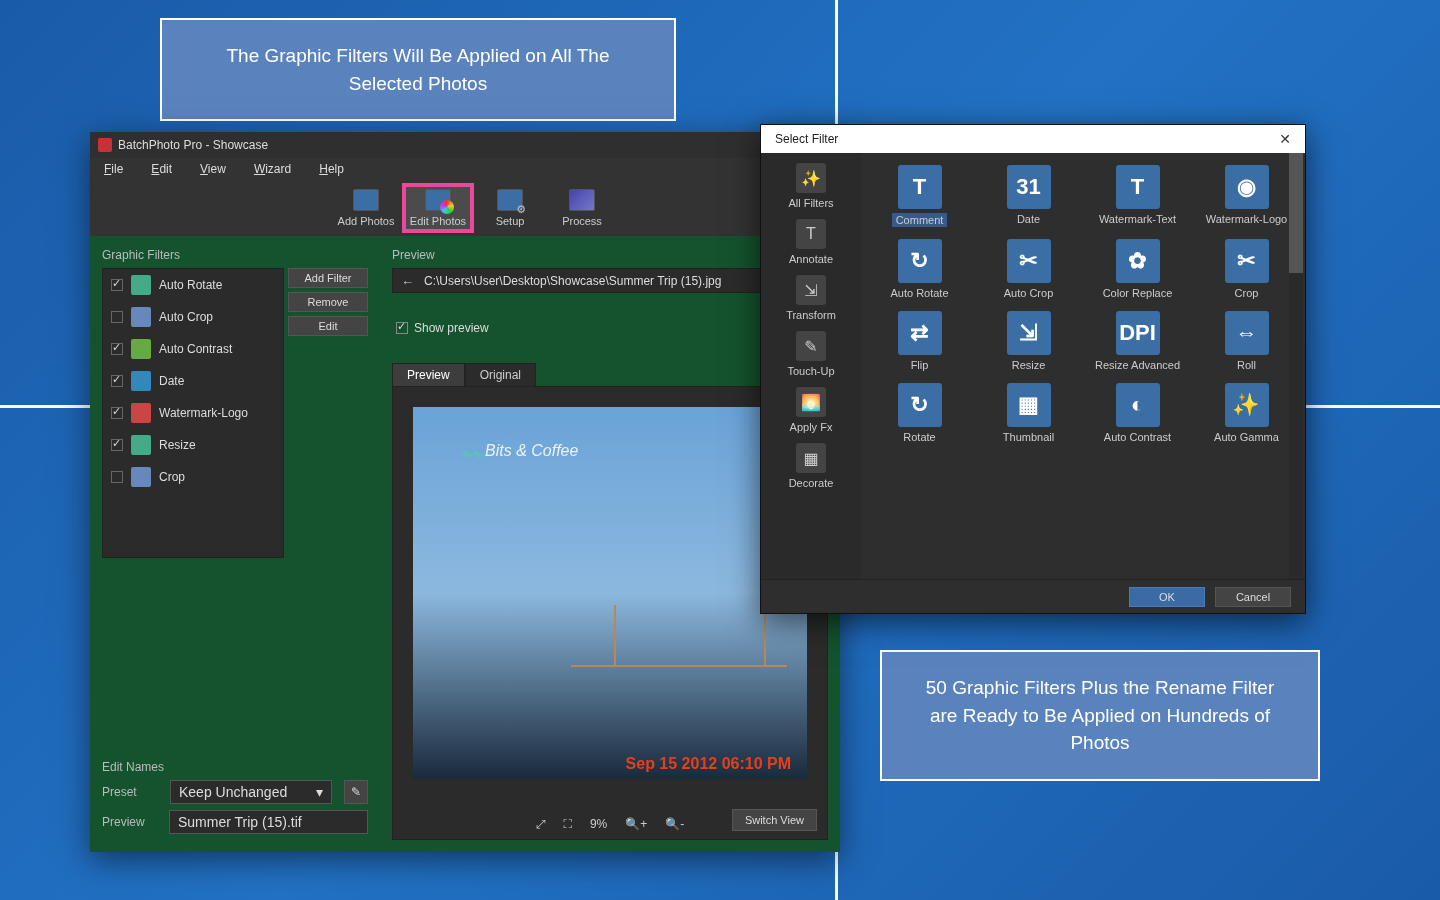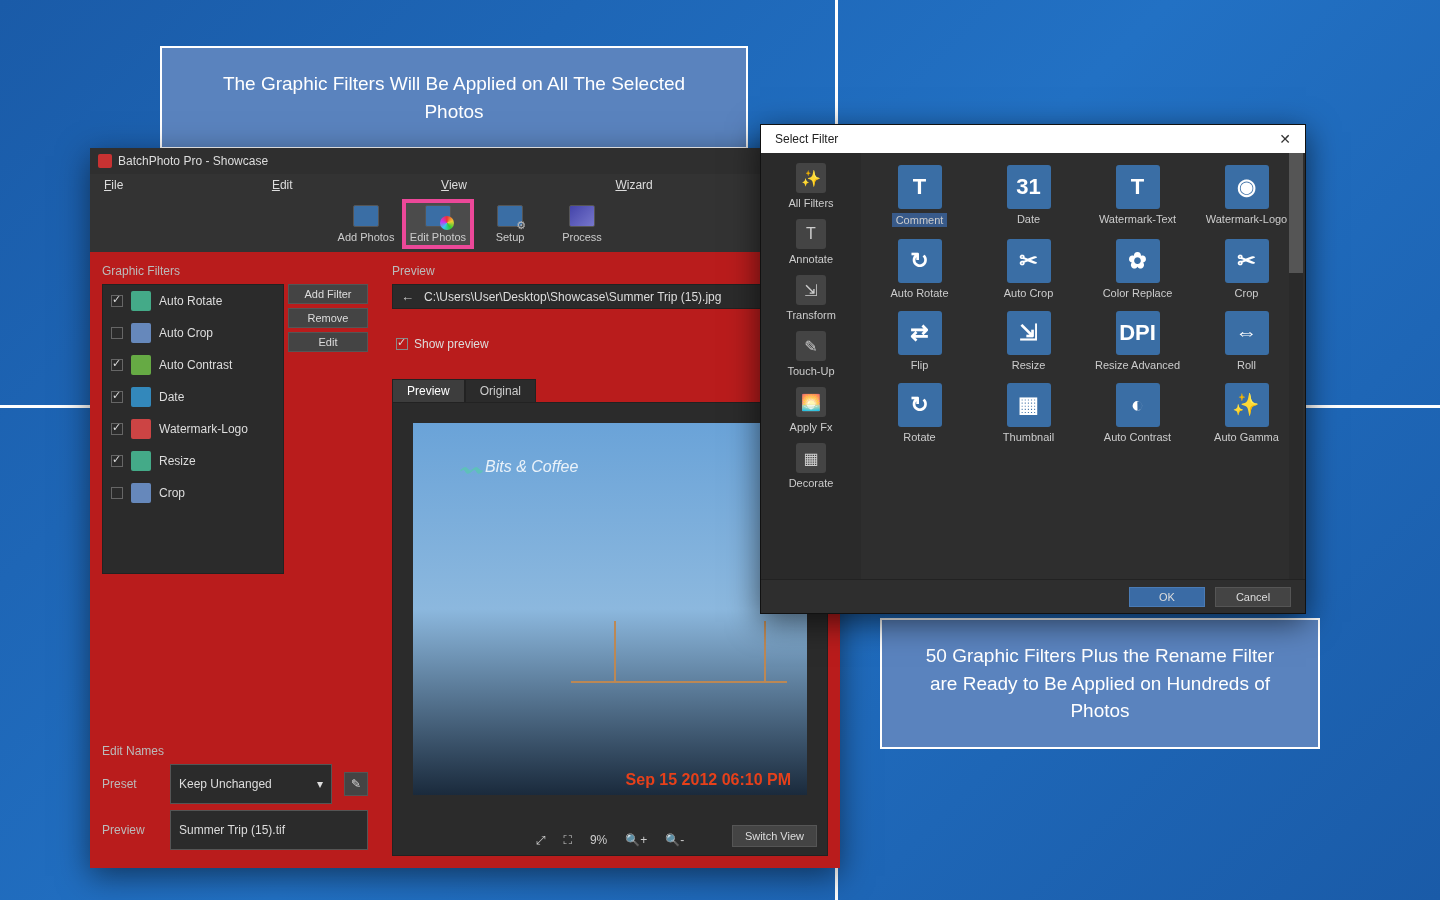--- a/index.html
+++ b/index.html
@@ -1,28 +1,28 @@
 <!DOCTYPE html>
 <html><head>
 <meta charset="utf-8">
 <style>
 * { box-sizing: border-box; margin: 0; padding: 0; font-family: "Segoe UI", Arial, sans-serif; }
 body { width: 1440px; height: 900px; background: linear-gradient(135deg, #1a5ba8 0%, #2271c4 50%, #1a5ba8 100%); position: relative; overflow: hidden; }
 .win-bg { position: absolute; inset: 0; }
 .win-bg::before { content:""; position:absolute; top:45%; left:0; right:0; border-top: 3px solid #fff; }
 .win-bg::after { content:""; position:absolute; top:0; bottom:0; left:58%; border-left: 3px solid #fff; }
 .callout { position:absolute; background:#5a83be; border:2px solid #fff; color:#fff; text-align:center; font-size:19px; font-weight:300; padding:22px 36px; line-height:1.45; }
-.callout.top { top:46px; left:160px; width:588px; }
-.callout.bottom { top:618px; left:880px; width:440px; }
-
-
-.main-win { position:absolute; top:148px; left:90px; width:750px; height:720px; background:#b91c1c; box-shadow:0 8px 30px rgba(0,0,0,.5); color:#ddd; font-size:12px; }
+.callout.top { top:18px; left:160px; width:516px; }
+.callout.bottom { top:650px; left:880px; width:440px; }
+
+
+.main-win { position:absolute; top:132px; left:90px; width:750px; height:720px; background:#14532d; box-shadow:0 8px 30px rgba(0,0,0,.5); color:#ddd; font-size:12px; }
 .titlebar { height:26px; background:#2f2f2f; display:flex; align-items:center; padding:0 8px; font-size:12px; }
 .titlebar .app-icon { width:14px; height:14px; background:#c83232; border-radius:2px; margin-right:6px; }
-.menubar { height:22px; background:#333; display:flex; align-items:center; padding:0 6px; gap:12px;justify-content:space-between; }
+.menubar { height:22px; background:#333; display:flex; align-items:center; padding:0 6px; gap:12px; }
 .menubar span { padding:2px 8px; cursor:default; }
 .menubar span:first-letter { text-decoration: underline; }
 .toolbar { height:56px; background:#333; display:flex; align-items:center; padding:6px 0 6px 240px; }
 .tool-btn { width:72px; height:50px; text-align:center; font-size:11px; color:#ccc; display:flex; flex-direction:column; align-items:center; justify-content:center; gap:4px; border:1px solid transparent; }
 .tool-btn.active { background:#4b4b4b; border:4px solid #ec4899; }
 .tool-ico { width:26px; height:22px; background:#3a6ea5; border:1px solid #555; border-radius:2px; position:relative; }
 .tool-ico.edit::after { content:""; position:absolute; right:-4px; bottom:-4px; width:14px; height:14px; border-radius:50%; background: conic-gradient(#e33, #ec3, #3c3, #3ce, #c3e, #e33); }
 .tool-ico.setup::after { content:"⚙"; position:absolute; right:-4px; bottom:-6px; color:#bbb; font-size:11px; }
 .tool-ico.process { background:linear-gradient(135deg,#44a,#77c); }
 
@@ -35,21 +35,21 @@
 .filter-row { display:flex; align-items:center; gap:8px; padding:6px 8px; color:#ddd; }
 .check { width:12px; height:12px; border:1px solid #666; position:relative; }
 .check.on::after { content:"✓"; position:absolute; top:-3px; left:0; color:#ddd; font-size:11px; }
 .mini-ico { width:20px; height:20px; background:#3a7; border-radius:2px; }
 .side-btns { width:80px; display:flex; flex-direction:column; gap:4px; }
 .dk-btn { background:#444; border:1px solid #555; color:#ddd; font-size:11px; text-align:center; padding:3px 0; cursor:pointer; }
 
 .edit-names { margin-top:auto; }
 .en-row { display:flex; align-items:center; gap:12px; margin:6px 0; }
 .en-row label { width:56px; color:#bbb; font-size:12px; }
-.dk-input, .dk-select { flex:1; background:#2b2b2b; border:1px solid #555; color:#ddd; font-size:12px; padding:4px 8px; height:40px; }
+.dk-input, .dk-select { flex:1; background:#2b2b2b; border:1px solid #555; color:#ddd; font-size:14px; padding:4px 8px; height:24px; }
 .dk-select { display:flex; align-items:center; justify-content:space-between; }
 .pencil { width:24px; height:24px; background:#444; border:1px solid #555; display:flex; align-items:center; justify-content:center; color:#ddd; font-size:12px; }
 
 .pathbar { display:flex; align-items:center; gap:10px; background:#2b2b2b; border:1px solid #222; padding:4px 8px; }
 .pathbar .nav { color:#ccc; font-size:13px; }
 .showprev { display:flex; align-items:center; gap:6px; margin:28px 4px; font-size:12px; }
 .showprev .check { border-color:#888; }
 .tabs { display:flex; }
 .tab { padding:4px 14px; font-size:12px; background:#2b2b2b; color:#ccc; border:1px solid #222; border-bottom:none; }
 .tab.active { background:#3d3d3d; color:#fff; }

